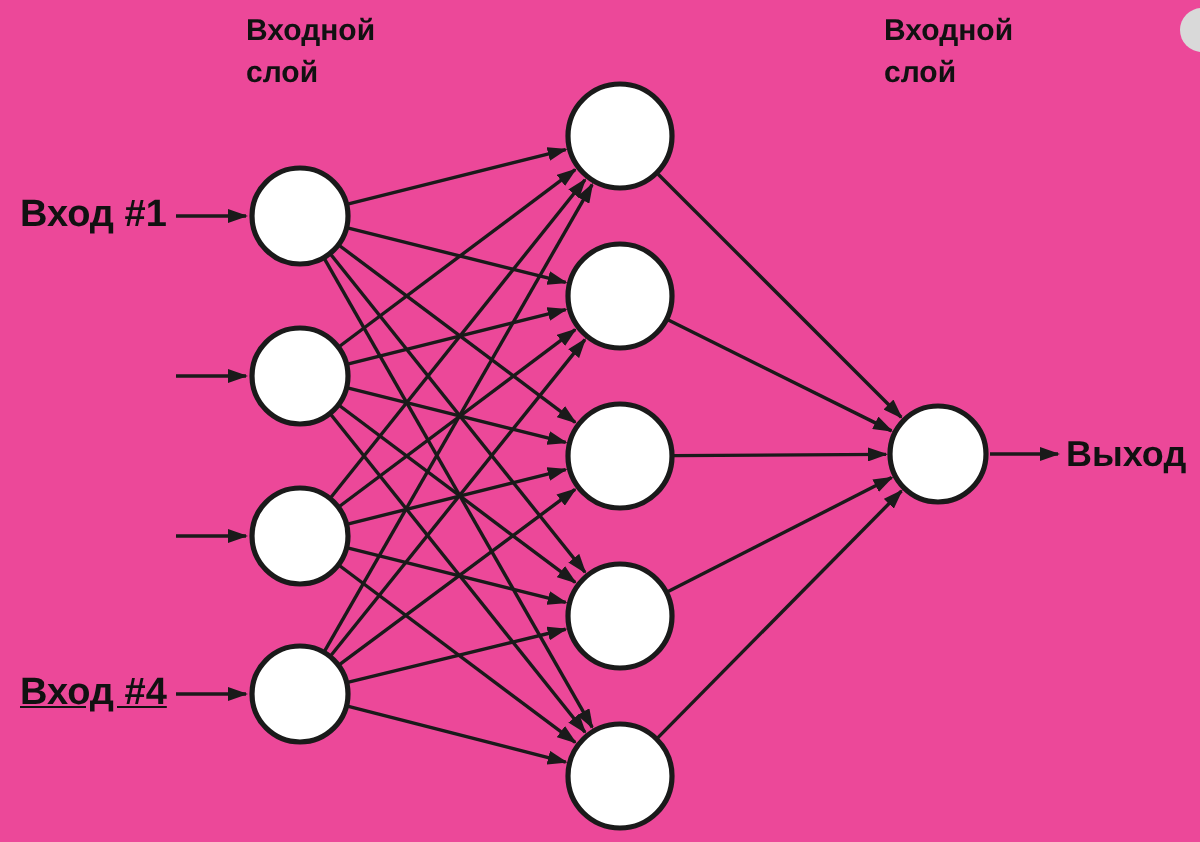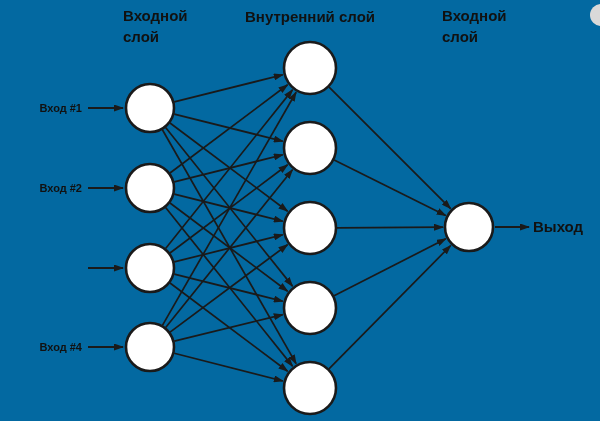--- a/index.html
+++ b/index.html
@@ -4,21 +4,21 @@
 <style>
   html, body {
     margin: 0;
     padding: 0;
     background: #ffffff;
   }
   #canvas {
     position: relative;
     width: 600px;
     height: 421px;
-    background: #0369a1;
+    background: #ec4899;
     overflow: hidden;
     font-family: "Liberation Sans", "DejaVu Sans", sans-serif;
     color: #111111;
   }
   #net {
     position: absolute;
     left: 0;
     top: 0;
   }
   .hdr {
@@ -30,31 +30,30 @@
   }
   .hdr-input  { left: 123px; top: 5px; }
   .hdr-hidden { left: 245px; top: 6px; }
   .hdr-output { left: 442px; top: 5px; }
   .in-label {
     position: absolute;
     left: 10px;
     width: 72px;
     height: 20px;
     line-height: 20px;
-    text-align: right;
-    font-size: 11px;
+    font-size: 19px;
     font-weight: bold;
     white-space: nowrap;
   }
   .out-label {
     position: absolute;
     left: 533px;
     height: 20px;
     line-height: 20px;
-    font-size: 15px;
+    font-size: 18px;
     font-weight: bold;
     white-space: nowrap;
   }
   .deco-dot {
     position: absolute;
     left: 590px;
     top: 4px;
     width: 22px;
     height: 22px;
     border-radius: 50%;
@@ -108,24 +107,22 @@
       <circle cx="310" cy="68" r="26" fill="#ffffff" stroke="#1a1a1a" stroke-width="2.6"></circle>
       <circle cx="310" cy="148" r="26" fill="#ffffff" stroke="#1a1a1a" stroke-width="2.6"></circle>
       <circle cx="310" cy="228" r="26" fill="#ffffff" stroke="#1a1a1a" stroke-width="2.6"></circle>
       <circle cx="310" cy="308" r="26" fill="#ffffff" stroke="#1a1a1a" stroke-width="2.6"></circle>
       <circle cx="310" cy="388" r="26" fill="#ffffff" stroke="#1a1a1a" stroke-width="2.6"></circle>
       <circle cx="469" cy="227" r="24" fill="#ffffff" stroke="#1a1a1a" stroke-width="2.6"></circle>
     </svg>
 
   <div class="hdr hdr-input">Входной
 слой</div>
-  <div class="hdr hdr-hidden">Внутренний слой</div>
   <div class="hdr hdr-output">Входной
 слой</div>
 
   <div class="in-label" id="in-label-0" style="top: 98px;">Вход #1</div>
-  <div class="in-label" id="in-label-1" style="top: 178px;">Вход #2</div>
-  <div class="in-label" id="in-label-3" style="top: 337px;">Вход #4</div>
+  <div class="in-label" id="in-label-3" style="top: 337px; text-decoration: underline;">Вход #4</div>
 
   <div class="out-label" id="out-label" style="top: 217px;">Выход</div>
 
   <div class="deco-dot" style="background: rgb(217, 217, 217);"></div>
 </div>
 
 </body></html>

